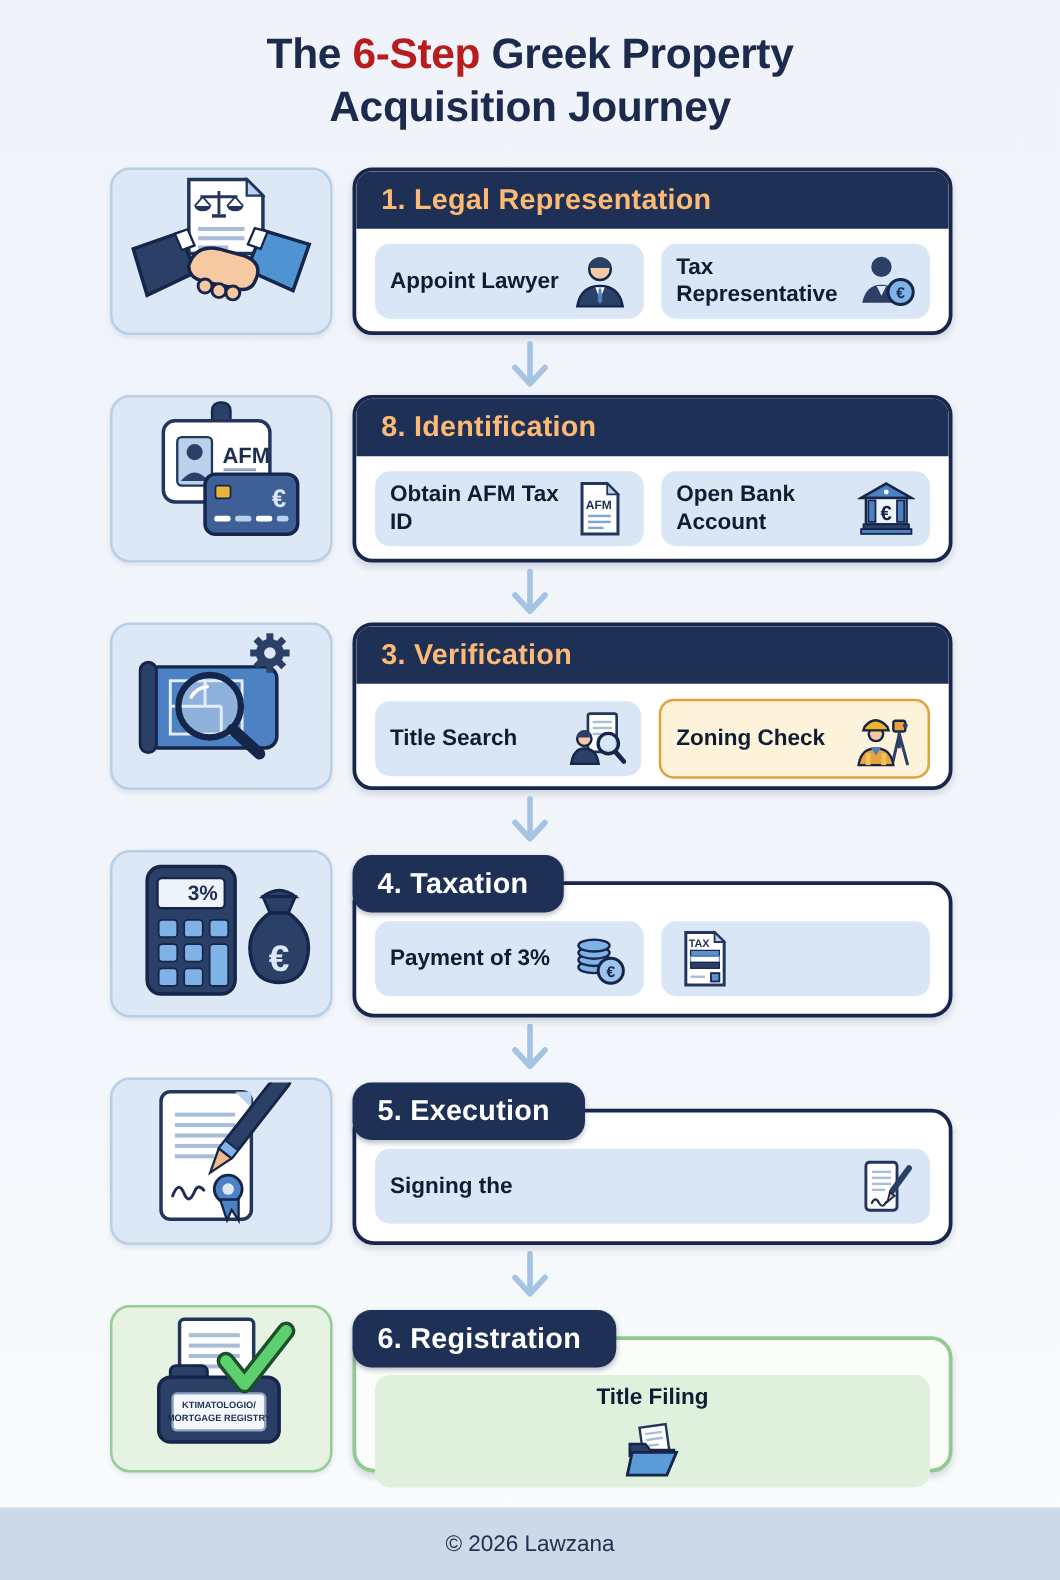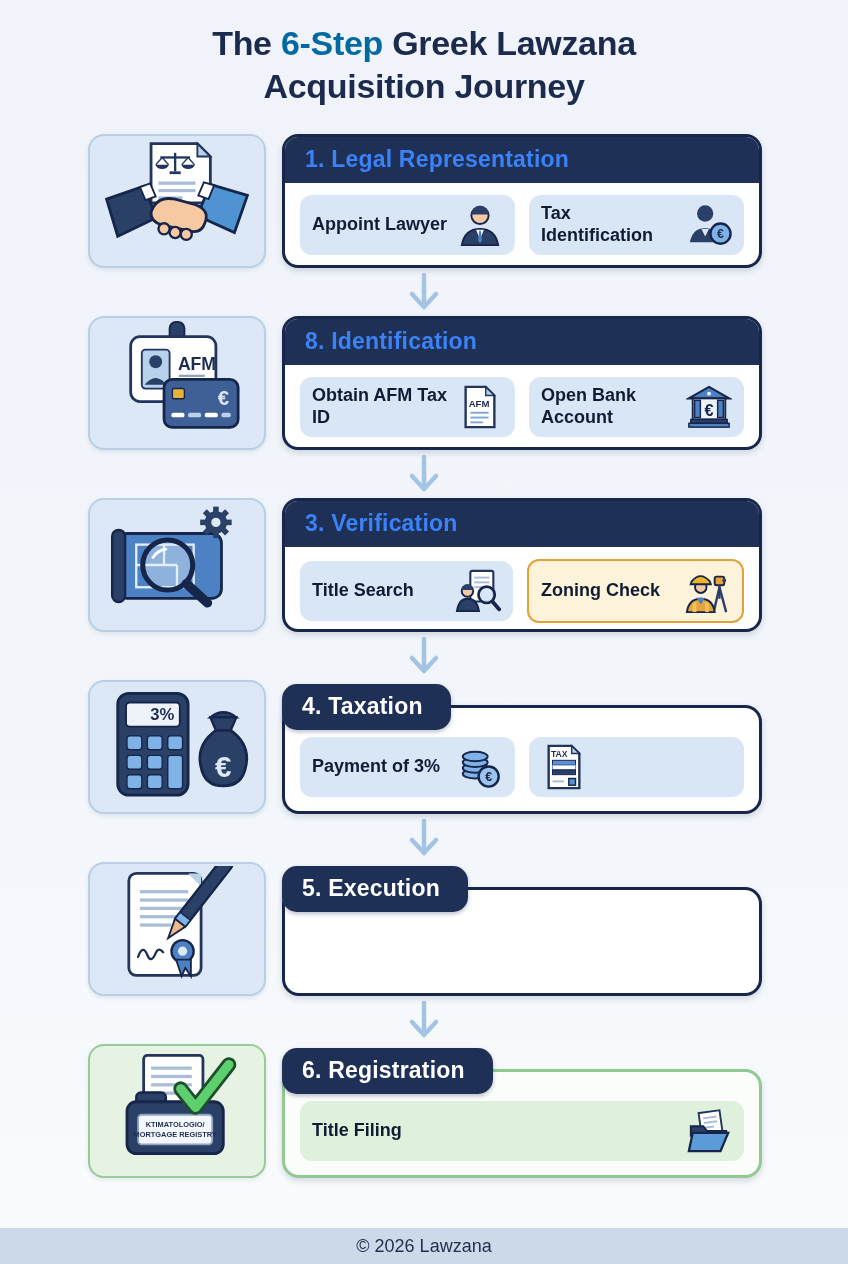--- a/index.html
+++ b/index.html
@@ -2,59 +2,59 @@
 <html><head>
 <meta charset="utf-8">
 <style>
   html,body{margin:0;padding:0;width:848px;height:1264px;overflow:hidden;
     font-family:"Liberation Sans","DejaVu Sans",sans-serif;}
   body{background:linear-gradient(180deg,#f0f4fa 0%,#f2f6fb 60%,#f9fbfd 96%);position:relative;}
 
   
   .title{padding-top:22px;margin:0 auto;max-width:600px;text-align:center;
     font-size:34px;line-height:1.26;font-weight:800;color:#1c2b4d;letter-spacing:-.3px;}
-  .title .hl{color:#0369a1;}
+  .title .hl{color:#b91c1c;}
 
   
   .rows{margin-top:26px;}
   .row{display:flex;gap:16px;margin:0 86px 0 88px;height:134px;align-items:stretch;}
   .arrow-gap{height:48px;display:flex;align-items:center;justify-content:center;}
 
   .tile{width:174px;flex:none;background:#dce8f5;border:2px solid #b9cfe6;border-radius:16px;
     display:flex;align-items:center;justify-content:center;box-shadow:0 2px 4px rgba(40,60,100,.10);}
   .tile.green{background:#e6f3e3;border-color:#97cb97;}
 
   .card{flex:1;background:#fff;border:3px solid #17264a;border-radius:16px;display:flex;
     flex-direction:column;overflow:hidden;box-shadow:0 3px 6px rgba(25,40,75,.16);}
-  .card-header{background:#1e3055;color:#3b82f6;font-size:23px;font-weight:700;
+  .card-header{background:#1e3055;color:#fdba74;font-size:23px;font-weight:700;
     padding:9px 20px 10px;letter-spacing:.2px;}
   .card-body{flex:1;display:flex;align-items:center;gap:14px;padding:12px 15px;}
 
   .card.floating{overflow:visible;position:relative;margin-top:25px;border-radius:17px;}
   .card.floating .pill-header{position:absolute;top:-24px;left:-3px;background:#1e3055;color:#fff;
     font-size:23px;font-weight:700;padding:9px 28px 10px 20px;border-radius:15px;white-space:nowrap;
     box-shadow:0 2px 4px rgba(25,40,75,.3);letter-spacing:.2px;}
   .card.floating .card-body{padding-top:28px;}
   .card.greencard{border-color:#92c892;background:#fbfdfa;}
 
   .pill{flex:1;display:flex;align-items:center;justify-content:space-between;gap:8px;
     background:#d9e6f6;border-radius:12px;padding:7px 12px;min-height:58px;box-sizing:border-box;}
   .pill-label{font-size:18px;font-weight:700;color:#101c33;line-height:1.22;}
   .pill.orange{background:#fdf2da;border:2.5px solid #dfa33c;}
-  .pill.greenpill{background:#dff0dc;}
+  .pill.greenpill{background:#dff0dc;flex-direction:column;}
   .pill svg{flex:none;}
   .pill.big .pill-label{font-size:19px;}
 
-  .footer{position:absolute;left:0;right:0;bottom:0;height:36px;background:#ccd9e9;
+  .footer{position:absolute;left:0;right:0;bottom:0;height:58px;background:#ccd9e9;
     display:flex;align-items:center;justify-content:center;font-size:18px;color:#22314f;}
 </style>
 </head>
 <body>
 
-<h1 class="title"><span>The </span><span class="hl">6-Step</span><span> Greek Lawzana Acquisition Journey</span></h1>
+<h1 class="title"><span>The </span><span class="hl">6-Step</span><span> Greek Property Acquisition Journey</span></h1>
 
 <div class="rows">
 
   <div class="row">
     <div class="tile">
       <svg width="150" height="126" viewBox="0 0 160 136">
         <path d="M52 6 h50 l14 14 v50 h-64 z" fill="#fff" stroke="#23355c" stroke-width="3"></path>
         <path d="M102 6 l14 14 h-14 z" fill="#b9d2ec" stroke="#23355c" stroke-width="2"></path>
         <line x1="78" y1="16" x2="78" y2="36" stroke="#23355c" stroke-width="2.5"></line>
         <line x1="62" y1="21" x2="94" y2="21" stroke="#23355c" stroke-width="2.5"></line>
@@ -85,21 +85,21 @@
           <span class="pill-label">Appoint Lawyer</span>
           <svg width="46" height="46" viewBox="0 0 48 48">
             <path d="M5 45 q3 -17 19 -17 q16 0 19 17 z" fill="#2b4066" stroke="#16254a" stroke-width="2"></path>
             <polygon points="20,29 28,29 24,39" fill="#fff"></polygon>
             <polygon points="23,30 25,30 26,40 24,43 22,40" fill="#4c82c3"></polygon>
             <circle cx="24" cy="14" r="9" fill="#f7c9a2" stroke="#16254a" stroke-width="2"></circle>
             <path d="M15 13 a9 9 0 0 1 18 0 z" fill="#2b4066"></path>
           </svg>
         </div>
         <div class="pill">
-          <span class="pill-label">Tax Identification</span>
+          <span class="pill-label">Tax Representative</span>
           <svg width="46" height="46" viewBox="0 0 48 48">
             <path d="M4 42 q3 -15 16 -15 q13 0 16 15 z" fill="#2b4066"></path>
             <polygon points="16,28 24,28 20,36" fill="#dce8f5"></polygon>
             <circle cx="20" cy="12" r="8.5" fill="#2b4066"></circle>
             <circle cx="36" cy="33" r="10.5" fill="#7fb3e8" stroke="#16254a" stroke-width="2.5"></circle>
             <text x="36" y="38" text-anchor="middle" font-size="13" font-weight="bold" fill="#1d2e52">€</text>
           </svg>
         </div>
       </div>
     </div>
@@ -313,20 +313,33 @@
           <polygon points="93,67 107,67 100,88" fill="#f0b98a" stroke="#16254a" stroke-width="2"></polygon>
         </g>
         <circle cx="86" cy="92" r="12" fill="#4c82c3" stroke="#16254a" stroke-width="2.5"></circle>
         <circle cx="86" cy="92" r="5" fill="#dce8f5"></circle>
         <polygon points="79,101 85,119 89,110 95,119 95,101" fill="#4c82c3" stroke="#16254a" stroke-width="2"></polygon>
       </svg>
     </div>
     <div class="card floating">
       <div class="pill-header">5. Execution</div>
       <div class="card-body">
+        <div class="pill">
+          <span class="pill-label">Signing the</span>
+          <svg width="46" height="46" viewBox="0 0 48 48">
+            <rect x="7" y="4" width="26" height="40" rx="3" fill="#fff" stroke="#23355c" stroke-width="2.4"></rect>
+            <rect x="12" y="11" width="16" height="2" fill="#a9bdd6"></rect>
+            <rect x="12" y="16" width="16" height="2" fill="#a9bdd6"></rect>
+            <rect x="12" y="21" width="16" height="2" fill="#a9bdd6"></rect>
+            <rect x="12" y="26" width="11" height="2" fill="#a9bdd6"></rect>
+            <path d="M12 38 q3 -6 6 0 q3 5 6 -1" stroke="#1d2e52" stroke-width="1.8" fill="none" stroke-linecap="round"></path>
+            <line x1="43" y1="9" x2="29" y2="28" stroke="#2b4066" stroke-width="5" stroke-linecap="round"></line>
+            <polygon points="27,29 31,32 25,37" fill="#f0b98a" stroke="#16254a" stroke-width="1.5"></polygon>
+          </svg>
+        </div>
       </div>
     </div>
   </div>
 
   <div class="arrow-gap">
     <svg width="34" height="38" viewBox="0 0 34 38">
       <line x1="17" y1="2" x2="17" y2="30" stroke="#a5c3e3" stroke-width="4.5" stroke-linecap="round"></line>
       <polyline points="5,21 17,34 29,21" fill="none" stroke="#a5c3e3" stroke-width="4.5" stroke-linecap="round" stroke-linejoin="round"></polyline>
     </svg>
   </div>

